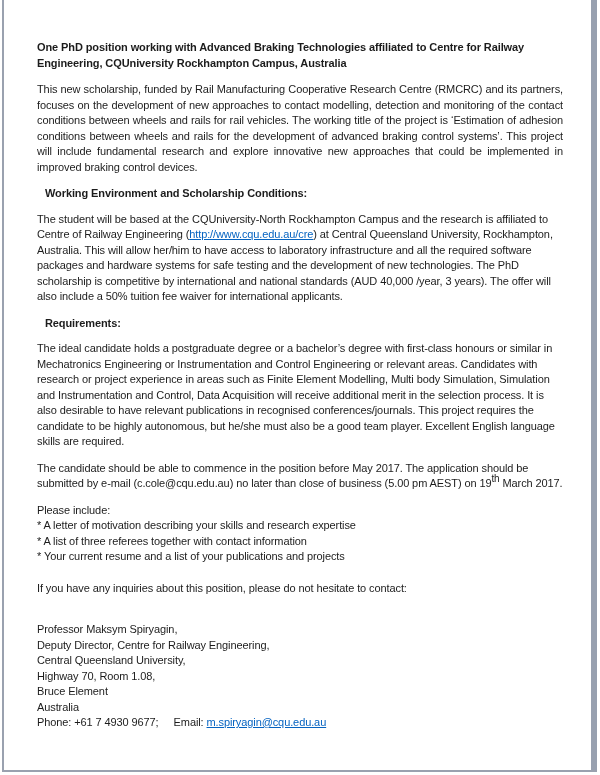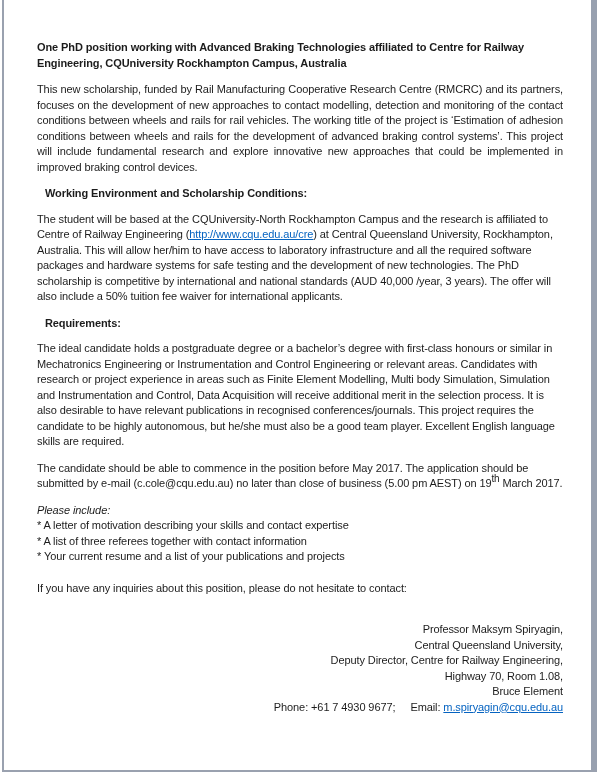--- a/index.html
+++ b/index.html
@@ -28,25 +28,25 @@
   .content {
     position: absolute; left: 37px; top: 40px; width: 526px;
     font-size: 11px; letter-spacing: -0.1px; line-height: 15.5px;
   }
   .doc-title { font-weight: bold; margin-bottom: 11px; }
   .doc-title div { display: block; }
   .heading { font-weight: bold; margin: 0 0 10px 8px; font-size: 11px; }
   p.para { margin: 0 0 11px 0; }
   .justify { text-align: justify; }
   a { color: #0563c1; text-decoration: underline; cursor: pointer; }
-  .italic { font-style: italic; }
+  .italic { }
   sup { font-size: 10px; vertical-align: super; line-height: 0; }
   .list-block { margin: 0 0 16px 0; }
   .inquiries { margin: 0 0 26px 0; }
-  .contact-block { margin: 0; text-align: right; }
+  .contact-block { margin: 0; }
   .email-gap { display: inline-block; width: 15px; }
 </style>
 </head>
 <body>
 
 <div class="page-border-left"></div>
 <div class="page-edge-right"></div>
 <div class="page-border-bottom"></div>
 
 <div class="content">
@@ -64,29 +64,30 @@
 
   <div class="heading">Requirements:</div>
 
   <p class="para">The ideal candidate holds a postgraduate degree or a bachelor’s degree with first-class honours or similar in Mechatronics Engineering or Instrumentation and Control Engineering or relevant areas. Candidates with research or project experience in areas such as Finite Element Modelling, Multi body Simulation, Simulation and Instrumentation and Control, Data Acquisition will receive additional merit in the selection process. It is also desirable to have relevant publications in recognised conferences/journals. This project requires the candidate to be highly autonomous, but he/she must also be a good team player.  Excellent English language skills are required.</p>
 
 
   <p class="para"><span>The candidate should be able to commence in the position before May 2017. The application should be submitted by e-mail (c.cole@cqu.edu.au) no later than close of business (5.00 pm AEST) on 19</span><sup>th</sup><span> March 2017.</span></p>
 
   <div class="list-block">
     <div class="italic">Please include:</div>
-    <div>* A letter of motivation describing your skills and contact expertise</div>
+    <div>* A letter of motivation describing your skills and research expertise</div>
     <div>* A list of three referees together with contact information</div>
     <div>* Your current resume and a list of your publications and projects</div>
   </div>
 
   <div class="inquiries">If you have any inquiries about this position, please do not hesitate to contact:</div>
 
   <div class="contact-block">
     <div>Professor Maksym Spiryagin,</div>
+    <div>Deputy Director, Centre for Railway Engineering,</div>
     <div>Central Queensland University,</div>
-    <div>Deputy Director, Centre for Railway Engineering,</div>
     <div>Highway 70, Room 1.08,</div>
     <div>Bruce Element</div>
+    <div>Australia</div>
     <div><span>Phone: +61 7 4930 9677;</span><span class="email-gap"></span><span>Email:</span> <a>m.spiryagin@cqu.edu.au</a></div>
   </div>
 
 </div>
 
 </body></html>

